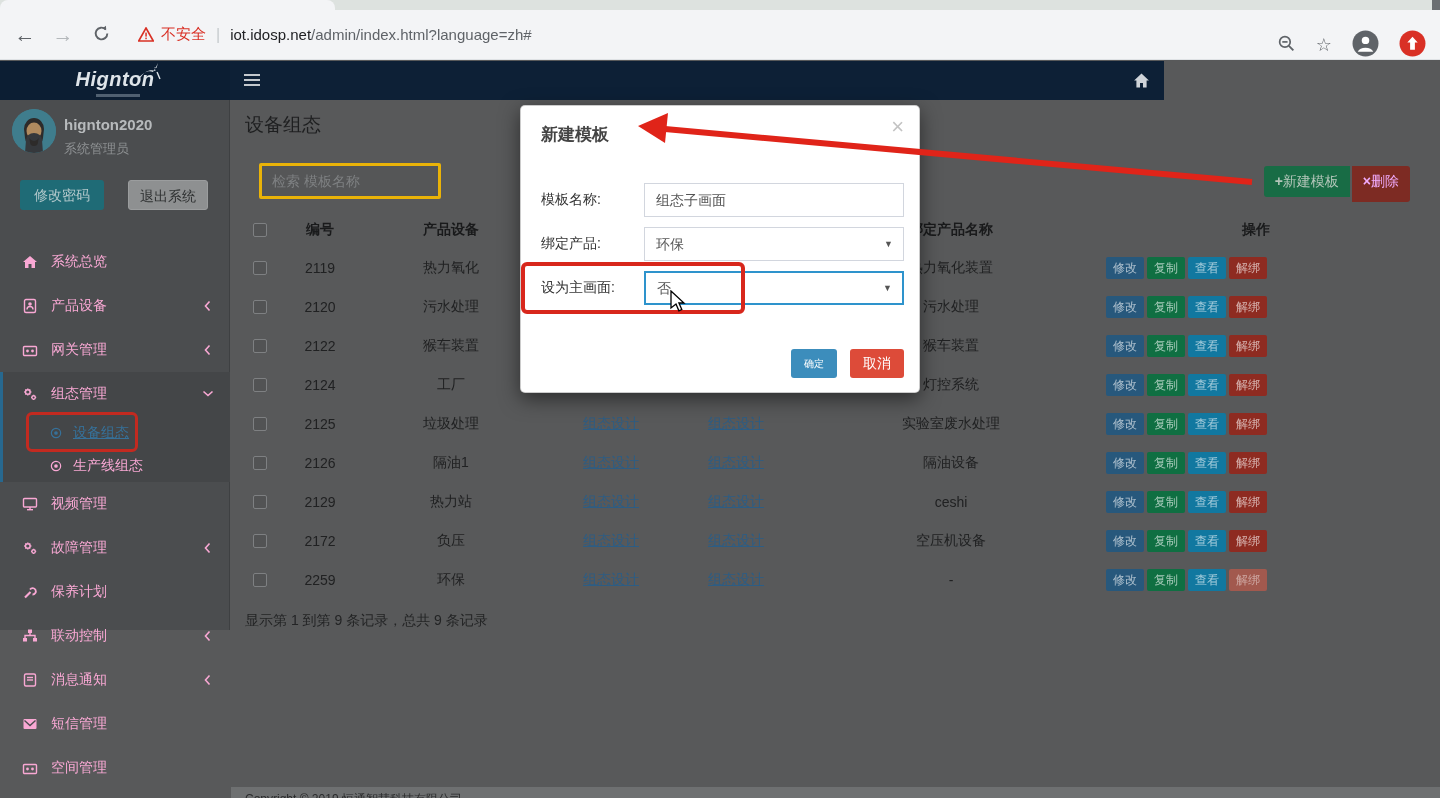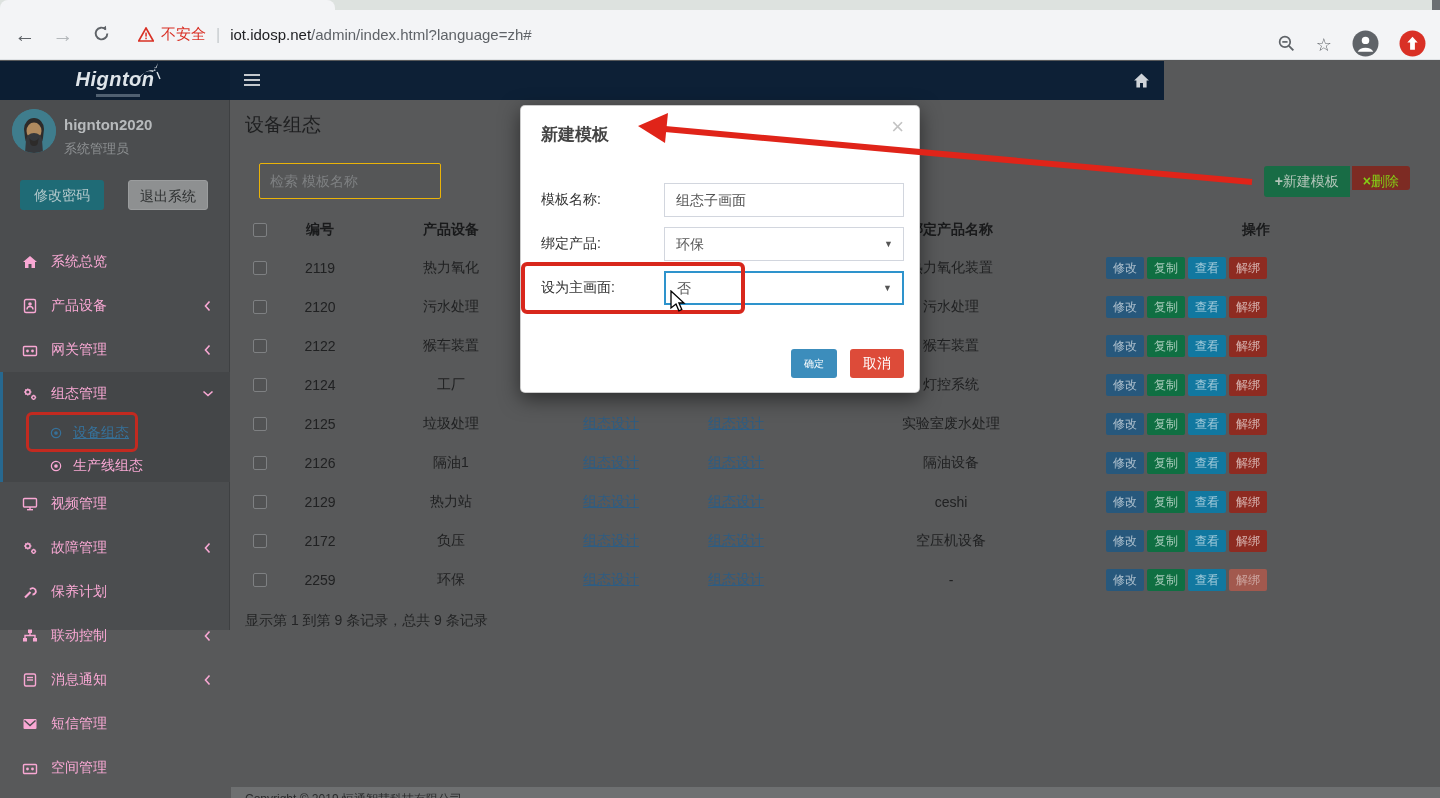--- a/index.html
+++ b/index.html
@@ -48,25 +48,25 @@
   .active-group { background:#444648; border-left:3px solid #27688f; }
   .active-group .side-item .ic { margin-left:19px; }
   .sub-item { position:relative; height:33px; display:flex; align-items:center; font-size:14px; color:#f9a8d4; cursor:pointer; }
   .sub-item .ic { width:14px; height:14px; margin-left:46px; margin-right:10px; flex:0 0 14px; }
   .sub-item.sub-active { color:#36719a; }
   .sub-item.sub-active .lbl { text-decoration:underline; }
 
   
   .content { position:absolute; left:231px; top:100px; width:1209px; height:698px; background:#58595a; }
   .page-title { position:absolute; left:14px; top:12px; font-size:19px; color:#1e1f20; }
-  .search-input { position:absolute; left:28px; top:63px; width:182px; height:36px; background:#555657; border:1px solid #eab308; border-radius:2px; color:#b5b7b9; font-size:14px; padding:0 10px; }
+  .search-input { position:absolute; left:28px; top:63px; width:182px; height:36px; background:#555657; border:3px solid #eab308; border-radius:2px; color:#b5b7b9; font-size:14px; padding:0 10px; }
   .search-input::placeholder { color:#7e8082; }
   .top-btns { position:absolute; top:66px; right:30px; display:flex; }
   .btn-new { background:#186c45; color:#b4c6ba; border-radius:3px 0 0 3px; height:31px; padding:0 11px; font-size:14px; line-height:31px; cursor:pointer; }
-  .btn-del { background:#7d2b23; color:#84cc16; border-radius:0 3px 3px 0; height:24px; padding:0 11px; font-size:14px; line-height:31px; margin-left:2px; cursor:pointer; }
+  .btn-del { background:#7d2b23; color:#f0abfc; border-radius:0 3px 3px 0; height:36px; padding:0 11px; font-size:14px; line-height:31px; margin-left:2px; cursor:pointer; }
   .tbl { position:absolute; left:0; top:112px; width:1180px; }
   .t-row, .t-head { display:grid; grid-template-columns:58px 62px 200px 120px 130px 300px 1fr; align-items:center; }
   .t-head { height:36px; font-weight:bold; color:#191a1b; font-size:14px; }
   .t-row { height:39px; font-size:14px; color:#202122; }
   .t-c { text-align:center; }
   .chk { width:14px; height:14px; border:1px solid #7e8082; border-radius:2px; margin:0 auto; background:#525354; cursor:pointer; }
   .lnk { color:#2d5d84; text-decoration:underline; cursor:pointer; }
   .acts { padding-left:5px; display:flex; }
   .ab { height:22px; line-height:22px; padding:0 7px; font-size:12px; border-radius:2px; color:rgba(255,255,255,.62); margin-right:3px; cursor:pointer; }
   .ab-edit { background:#27587c; }
@@ -76,21 +76,21 @@
   .ab-unbind.dis { background:#a2594e; color:rgba(255,255,255,.45); }
   .pagination { position:absolute; left:14px; top:512px; font-size:14px; color:#232425; }
   .footer { position:absolute; left:0; bottom:0; width:1209px; height:11px; background:#6e7071; overflow:hidden; }
   .footer span { display:block; margin:4px 0 0 14px; font-size:12px; color:#2a2b2c; }
 
   
   .modal { position:absolute; left:520px; top:105px; width:400px; height:288px; background:#fff; border-radius:5px; border:1px solid rgba(0,0,0,.2); box-shadow:0 6px 20px rgba(0,0,0,.5); z-index:20; }
   .m-title { position:absolute; left:20px; top:17px; font-size:17px; font-weight:bold; color:#444; }
   .m-close { position:absolute; right:15px; top:8px; font-size:22px; color:#c3c3c3; cursor:pointer; }
   .m-body { position:absolute; left:20px; right:15px; top:77px; }
-  .m-row { display:flex; align-items:center; height:34px; margin-bottom:10px;gap:20px; }
+  .m-row { display:flex; align-items:center; height:34px; margin-bottom:10px; }
   .m-lbl { width:103px; font-size:14px; color:#333; }
   .m-input, .m-select { flex:1; height:34px; border:1px solid #d2d6de; font-size:14px; color:#555; padding:0 11px; background:#fff; position:relative; line-height:32px; }
   .m-select .caret { position:absolute; right:10px; top:0; font-size:9px; color:#555; }
   .m-select.focused { border:2px solid #2e93cc; line-height:30px; }
   .m-footer { position:absolute; right:15px; top:243px; display:flex; gap:13px; }
   .m-ok { background:#3c8dbc; color:#fff; border-radius:3px; height:29px; padding:0 13px; font-size:10px; line-height:29px; cursor:pointer; }
   .m-cancel { background:#dd4b39; color:#fff; border-radius:3px; height:29px; padding:0 13px; font-size:14px; line-height:29px; cursor:pointer; }
 
   
   .anno { position:absolute; z-index:40; pointer-events:none; }

